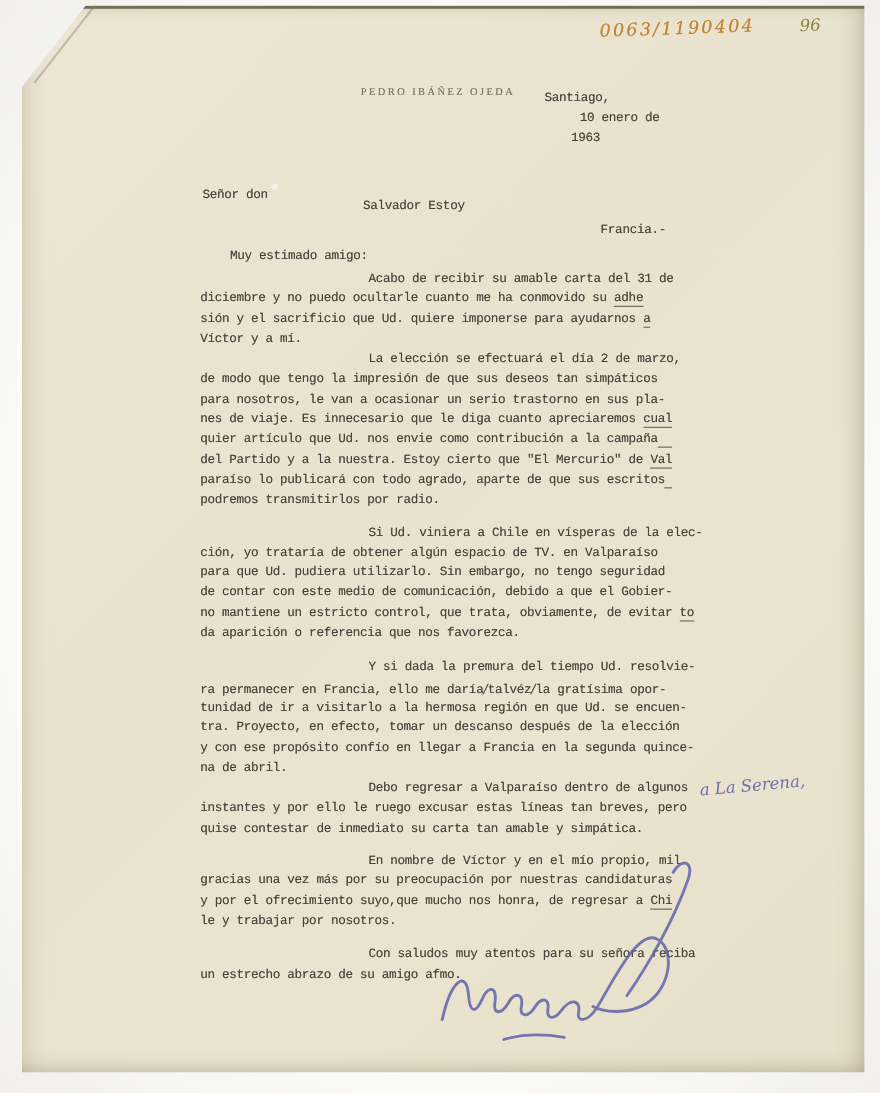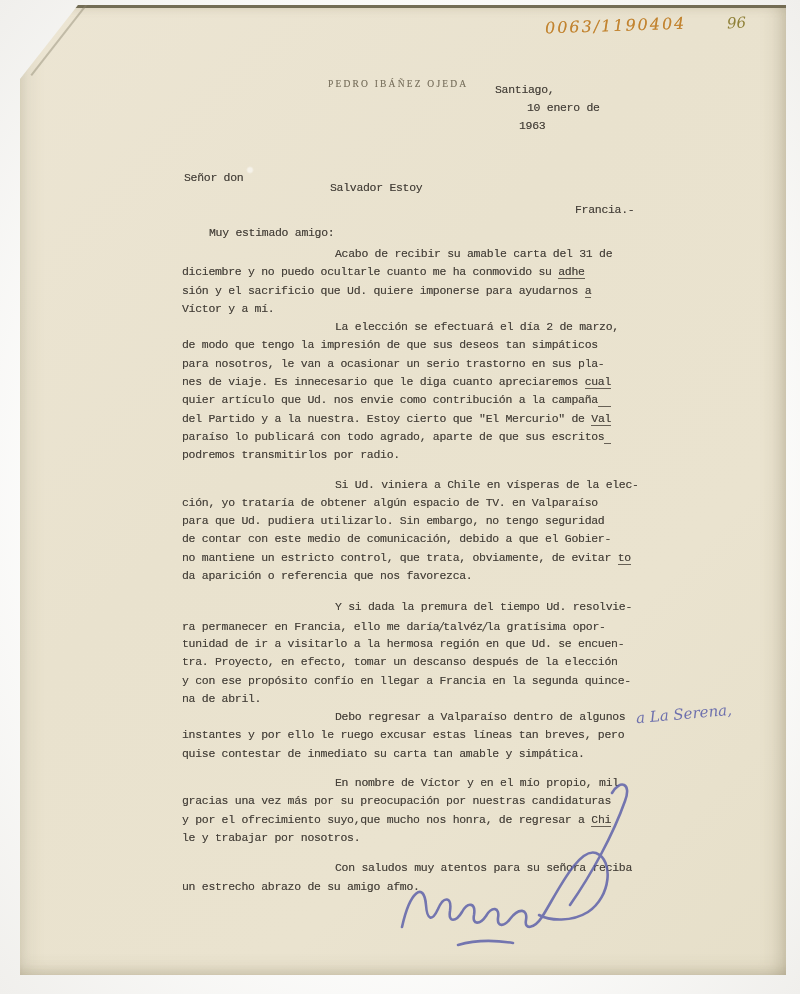--- a/index.html
+++ b/index.html
@@ -92,21 +92,21 @@
   <div class="hand-olive">96</div>
 
   <div class="letterhead">PEDRO IBÁÑEZ OJEDA</div>
 
   <div class="typed abs" style="left:475px;top:78px;">Santiago,</div>
   <div class="typed abs" style="left:476px;top:96px;margin-left:31px;">10 enero de</div>
   <div class="typed abs" style="left:499px;top:114px;">1963</div>
 
   <div class="typed abs" style="left:164px;top:166px;">Señor don</div>
   <div class="typed abs" style="left:310px;top:176px;">Salvador Estoy</div>
-  <div class="typed abs" style="left:555px;top:198px;">Francia.-</div>
+  <div class="typed abs" style="left:526px;top:198px;">Francia.-</div>
 
   <div class="typed abs" style="left:164px;top:221px;padding-left:25px;">Muy estimado amigo:</div>
 
   <div class="typed body-block"><div class="para"><div class="tline indent"><span>Acabo de recibir su amable carta del 31 de</span></div><div class="tline"><span>diciembre y no puedo ocultarle cuanto me ha conmovido su </span><span class="u">adhe</span></div><div class="tline"><span>sión y el sacrificio que Ud. quiere imponerse para ayudarnos </span><span class="u">a</span></div><div class="tline"><span>Víctor y a mí.</span></div></div><div class="para"><div class="tline indent"><span>La elección se efectuará el día 2 de marzo,</span></div><div class="tline"><span>de modo que tengo la impresión de que sus deseos tan simpáticos</span></div><div class="tline"><span>para nosotros, le van a ocasionar un serio trastorno en sus pla-</span></div><div class="tline"><span>nes de viaje. Es innecesario que le diga cuanto apreciaremos </span><span class="u">cual</span></div><div class="tline"><span>quier artículo que Ud. nos envie como contribución a la campaña</span><span class="u">  </span></div><div class="tline"><span>del Partido y a la nuestra. Estoy cierto que "El Mercurio" de </span><span class="u">Val</span></div><div class="tline"><span>paraíso lo publicará con todo agrado, aparte de que sus escritos</span><span class="u"> </span></div><div class="tline"><span>podremos transmitirlos por radio.</span></div></div><div class="para" style="margin-top: 11px;"><div class="tline indent"><span>Si Ud. viniera a Chile en vísperas de la elec-</span></div><div class="tline"><span>ción, yo trataría de obtener algún espacio de TV. en Valparaíso</span></div><div class="tline"><span>para que Ud. pudiera utilizarlo. Sin embargo, no tengo seguridad</span></div><div class="tline"><span>de contar con este medio de comunicación, debido a que el Gobier-</span></div><div class="tline"><span>no mantiene un estricto control, que trata, obviamente, de evitar </span><span class="u">to</span></div><div class="tline"><span>da aparición o referencia que nos favorezca.</span></div></div><div class="para" style="margin-top: 13px;"><div class="tline indent"><span>Y si dada la premura del tiempo Ud. resolvie-</span></div><div class="tline"><span>ra permanecer en Francia, ello me daría</span><span class="hand-mark">/</span><span>talvéz</span><span class="hand-mark">/</span><span>la gratísima opor-</span></div><div class="tline"><span>tunidad de ir a visitarlo a la hermosa región en que Ud. se encuen-</span></div><div class="tline"><span>tra. Proyecto, en efecto, tomar un descanso después de la elección</span></div><div class="tline"><span>y con ese propósito confío en llegar a Francia en la segunda quince-</span></div><div class="tline"><span>na de abril.</span></div></div><div class="para"><div class="tline indent"><span>Debo regresar a Valparaíso dentro de algunos</span></div><div class="tline"><span>instantes y por ello le ruego excusar estas líneas tan breves, pero</span></div><div class="tline"><span>quise contestar de inmediato su carta tan amable y simpática.</span></div></div><div class="para" style="margin-top: 11px;"><div class="tline indent"><span>En nombre de Víctor y en el mío propio, mil</span></div><div class="tline"><span>gracias una vez más por su preocupación por nuestras candidaturas</span></div><div class="tline"><span>y por el ofrecimiento suyo,que mucho nos honra, de regresar a </span><span class="u">Chi</span></div><div class="tline"><span>le y trabajar por nosotros.</span></div></div><div class="para" style="margin-top: 12px;"><div class="tline indent"><span>Con saludos muy atentos para su señora reciba</span></div><div class="tline"><span>un estrecho abrazo de su amigo afmo.</span></div></div></div>
 
   <div class="hand-blue">a La Serena,</div>
 
   <svg class="sig" width="290" height="195" viewBox="0 0 290 195">
     <g fill="none" stroke="#5a5ea9" stroke-width="2.6" stroke-linecap="round" stroke-linejoin="round" opacity="0.82">
       <path d="M 232 18 C 240 4 252 8 245 26 C 233 60 211 100 190 130"></path>

